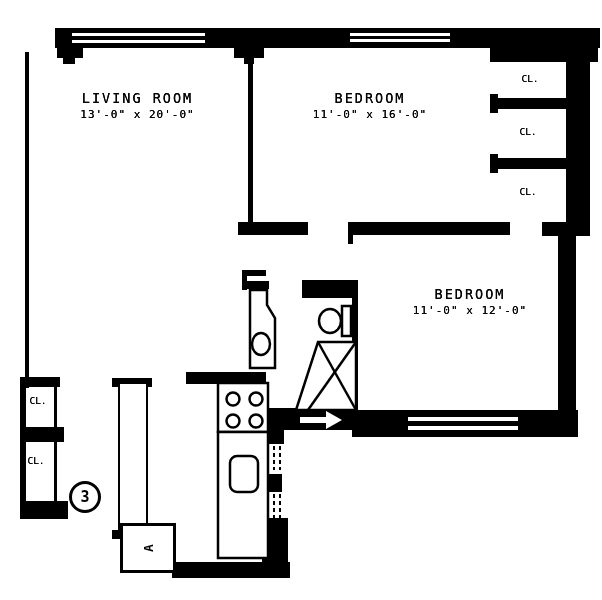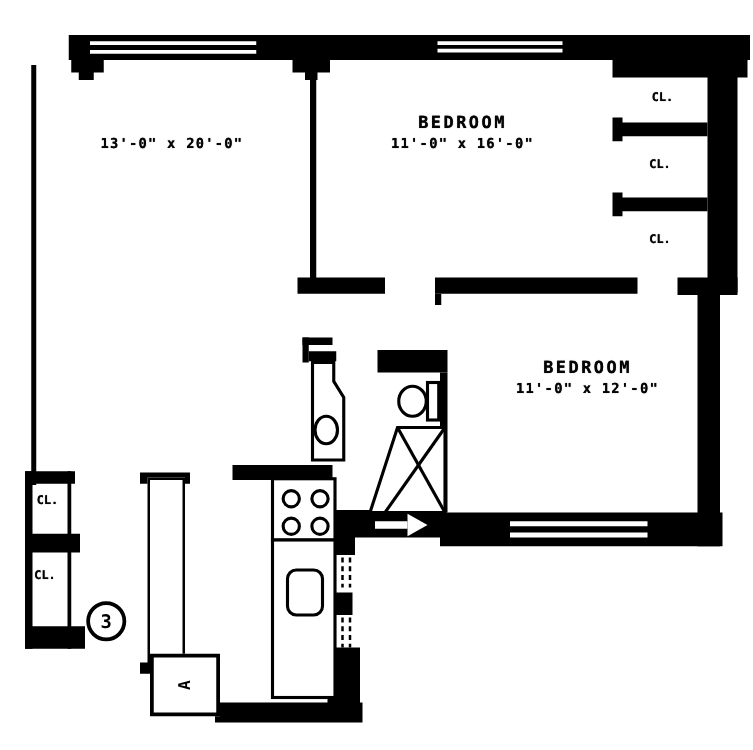--- a/index.html
+++ b/index.html
@@ -4,21 +4,21 @@
 <style>
   html,body{margin:0;padding:0;background:#ffffff;}
   #plan{
     position:relative;width:602px;height:600px;background:#ffffff;
     font-family:"DejaVu Sans Mono","Liberation Mono",monospace;
     color:#000;overflow:hidden;
   }
   .w{position:absolute;background:#000;}
   .win{position:absolute;background:#fff;}
   .lbl{
-    position:absolute;text-align:center;font-weight:bold;color:#050505;
+    position:absolute;text-align:center;font-weight:normal;color:#050505;
     letter-spacing:2px;white-space:nowrap;text-shadow:0 0 .6px #000;
   }
   .room-name{font-size:13.5px;}
   .room-dims{font-size:11px;letter-spacing:1px;}
   .cl{font-size:9.5px;letter-spacing:0;}
   #unit-circle{
     position:absolute;left:69px;top:481px;width:26px;height:26px;
     border:3px solid #000;border-radius:50%;background:#fff;
     text-align:center;line-height:26px;font-size:15px;font-weight:bold;
   }
@@ -114,20 +114,21 @@
     <line x1="356" y1="342" x2="308" y2="410" stroke="#000" stroke-width="2.5"></line>
 
     <rect x="247" y="281" width="22" height="8" fill="#000"></rect>
     <polygon points="250,290 267,290 267,305 275,318 275,368 250,368" fill="#fff" stroke="#000" stroke-width="2.5"></polygon>
     <ellipse cx="261" cy="344" rx="9" ry="11" fill="#fff" stroke="#000" stroke-width="2.5"></ellipse>
 
     <rect x="300" y="417" width="26" height="6" fill="#fff"></rect>
     <polygon points="326,411 342,420 326,429" fill="#fff"></polygon>
   </svg>
 
+  <div class="lbl room-name" style="left:55px;top:90px;width:165px;">LIVING ROOM</div>
   <div class="lbl room-dims" style="left:55px;top:108px;width:165px;">13'-0" x 20'-0"</div>
 
   <div class="lbl room-name" style="left:295px;top:90px;width:150px;">BEDROOM</div>
   <div class="lbl room-dims" style="left:295px;top:108px;width:150px;">11'-0" x 16'-0"</div>
 
   <div class="lbl room-name" style="left:400px;top:286px;width:140px;">BEDROOM</div>
   <div class="lbl room-dims" style="left:400px;top:304px;width:140px;">11'-0" x 12'-0"</div>
 
   <div class="lbl cl" style="left:500px;top:73px;width:60px;">CL.</div>
   <div class="lbl cl" style="left:498px;top:126px;width:60px;">CL.</div>

